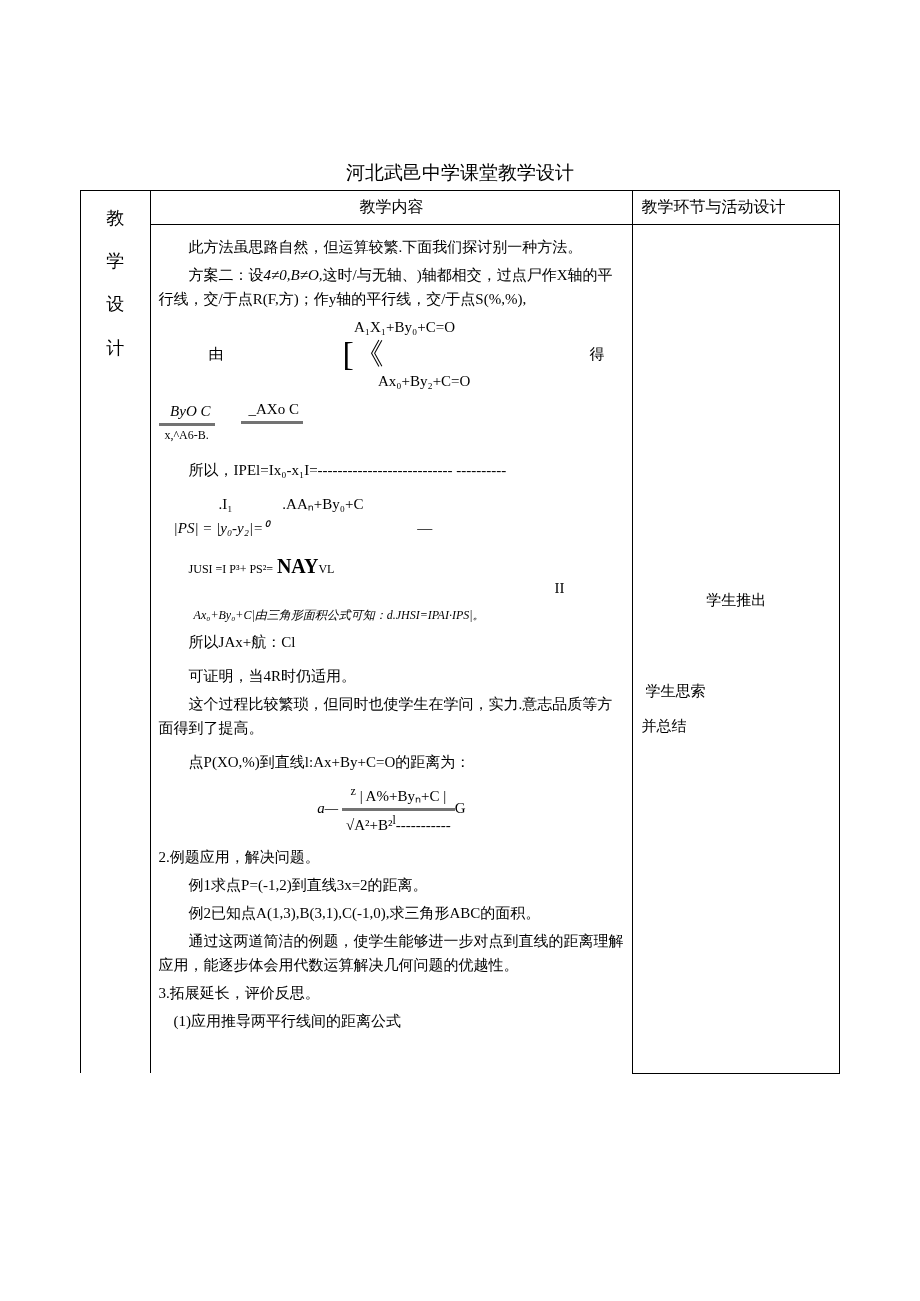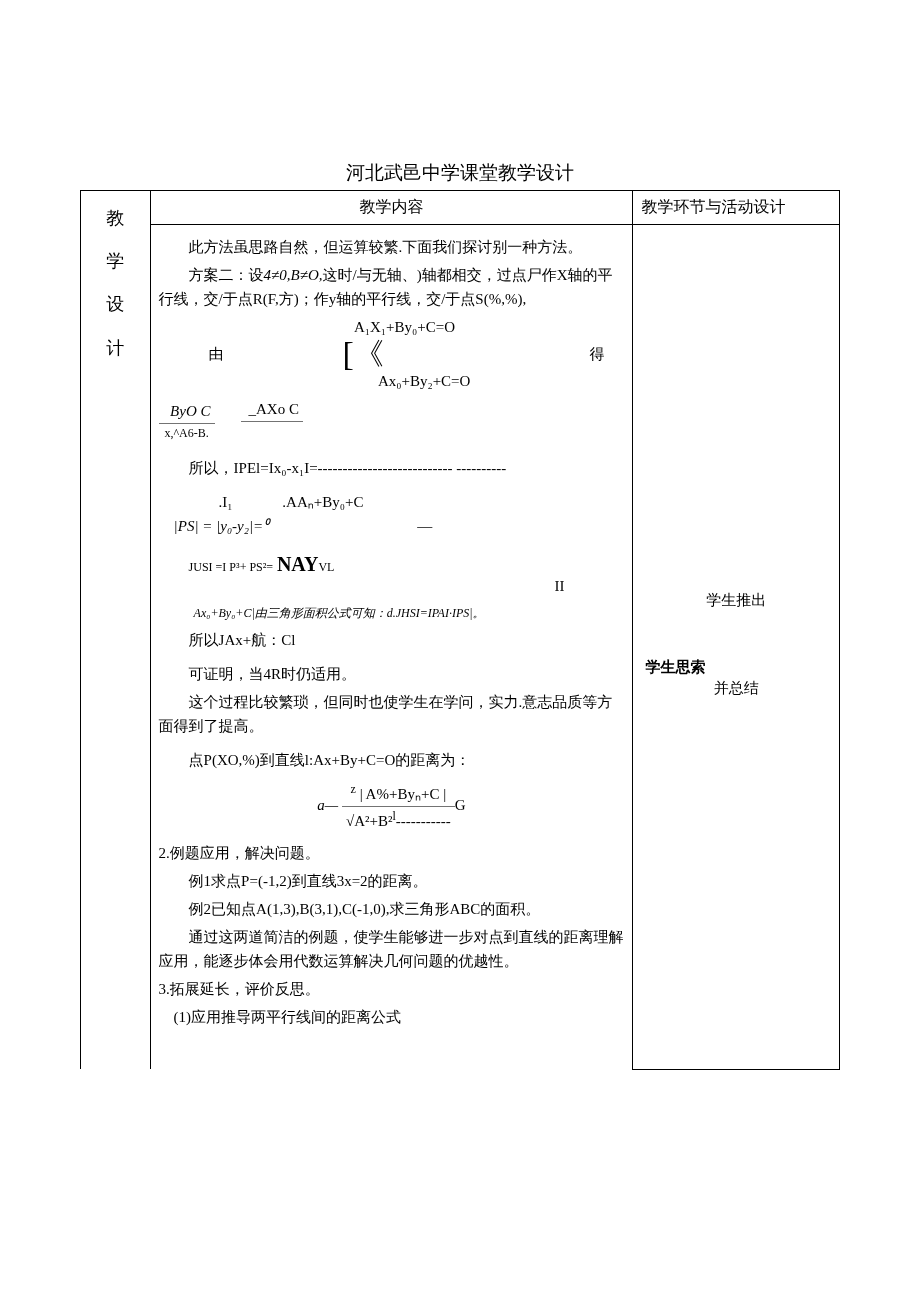--- a/index.html
+++ b/index.html
@@ -75,36 +75,36 @@
     display: inline-block;
     text-align: left;
     vertical-align: middle;
   }
   .frac {
     display: inline-block;
     vertical-align: middle;
     text-align: center;
   }
   .frac .num {
-    border-bottom: 1px solid #737373;
+    border-bottom: 3px solid #737373;
     padding: 0 4px;
     display: block;
   }
   .frac .den {
     padding: 0 4px;
     display: block;
   }
   .spaced { margin-top: 10px; }
   .italic { font-style: italic; text-align: right; }
   .vc-text {
     writing-mode: horizontal-tb;
   }
   .right-block { margin-top: 360px; text-align: center; }
-  .right-block2 { margin-top: 48px; text-align: left; padding-left: 4px; font-weight: bold; }
-  .right-block3 { text-align: center; margin-top: 2px; font-family: Liberation Mono, monospace; }
+  .right-block2 { margin-top: 72px; text-align: left; padding-left: 4px; }
+  .right-block3 { text-align: left; margin-top: 16px; font-family: Liberation Mono, monospace; }
   .messy { letter-spacing: 0; }
   .small { font-size: 12px; }
   .sq { font-family: serif; }
 </style>
 </head>
 <body>
 
 <h1>河北武邑中学课堂教学设计</h1>
 
 <table class="main">

